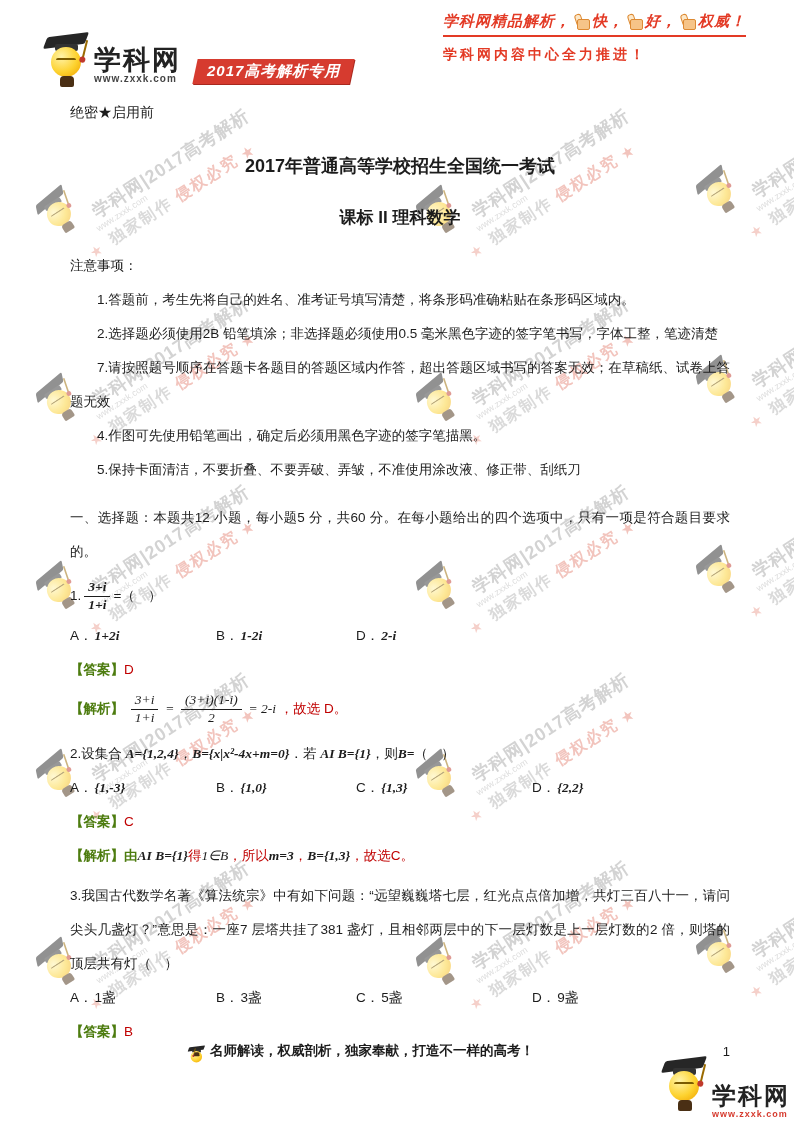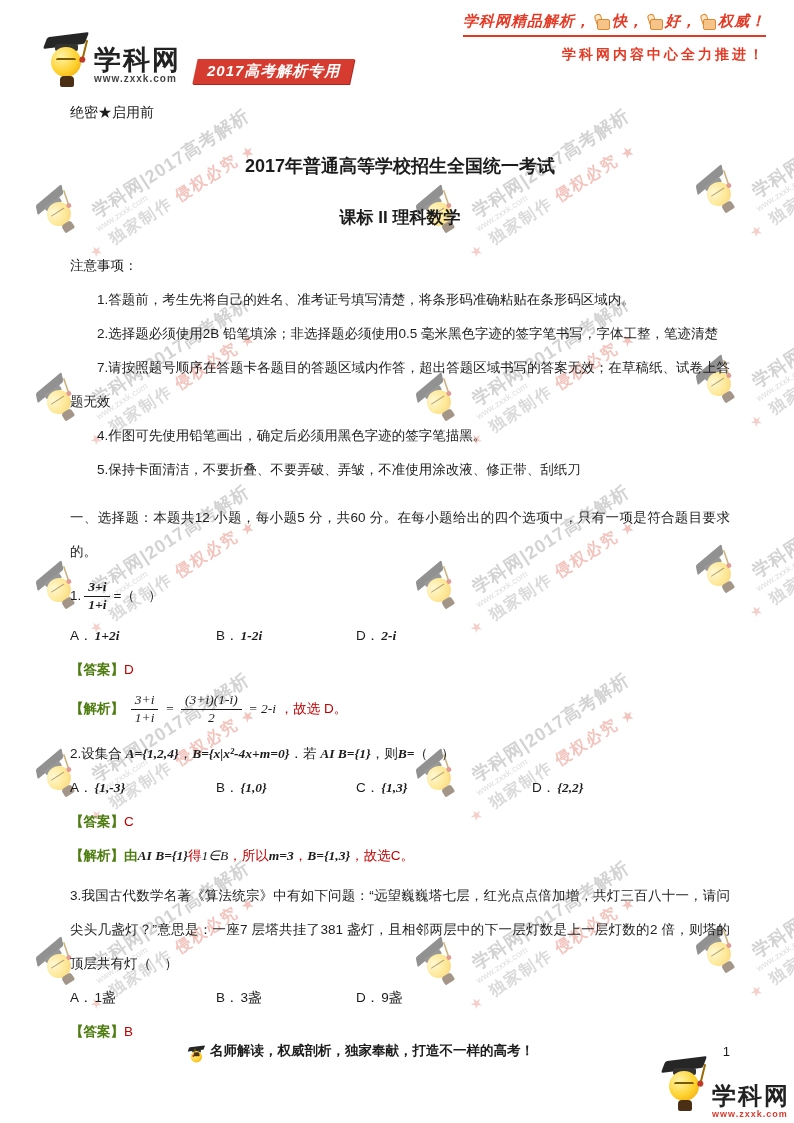--- a/index.html
+++ b/index.html
@@ -37,21 +37,21 @@
   
   .header-logo { position:absolute; left:44px; top:8px; z-index:2; display:flex; align-items:flex-end; }
   .logo-text { margin-left:4px; margin-bottom:4px;margin-top:39px; }
   .logo-name { font-size:27px; font-weight:bold; color:#222; letter-spacing:2px; line-height:26px; }
   .logo-url  { font-size:10px; color:#444; font-weight:bold; letter-spacing:1px; }
   .banner { margin-left:14px; margin-bottom:4px; background:#d63b2f; transform:skewX(-12deg);
             padding:3px 12px; box-shadow:1px 1px 0 #a8281e; }
   .banner span { display:inline-block; transform:skewX(12deg); color:#fff; font-size:15px;
                  font-weight:bold; font-style:italic; letter-spacing:1px; }
 
-  .slogan { position:absolute; right:28px; top:12px; z-index:2; text-align:right; }
+  .slogan { position:absolute; right:48px; top:12px; z-index:2; }
   .slogan-1 { color:#e33a25; font-size:15px; font-weight:bold; font-style:italic; letter-spacing:1px;
               padding-bottom:4px; border-bottom:2px solid #e33a25; display:flex; align-items:center; }
   .slogan-2 { color:#e33a25; font-size:14px; font-weight:bold; letter-spacing:3px; margin-top:9px; }
 
   .thumb { position:relative; display:inline-block; width:17px; height:15px; margin:0 2px; }
   .thumb::before { content:""; position:absolute; left:2px; top:0; width:5px; height:8px;
                    background:#fde8c8; border:1px solid #dd8a33; border-radius:3px 3px 0 0;
                    transform:rotate(-18deg); }
   .thumb::after { content:""; position:absolute; left:4px; top:5px; width:11px; height:9px;
                   background:#f6c488; border:1px solid #dd8a33; border-radius:2px; }
@@ -441,20 +441,21 @@
     </div>
     <p class="ansline"><span class="ans-label">【答案】</span><span class="red">C</span></p>
     <p class="ansline">
       <span class="ans-label">【解析】由</span><span class="m">AI B={1}</span><span class="red">得</span><span class="mn">1∈B</span><span class="red">，所以</span><span class="m">m=3</span><span class="red">，</span><span class="m">B={1,3}</span><span class="red">，故选C。</span>
     </p>
 
     <p class="qline q2p">3.我国古代数学名著《算法统宗》中有如下问题：“远望巍巍塔七层，红光点点倍加增，共灯三百八十一，请问尖头几盏灯？”意思是：一座7 层塔共挂了381 盏灯，且相邻两层中的下一层灯数是上一层灯数的2 倍，则塔的顶层共有灯（　）</p>
     <div class="opts">
       <span class="opt opt1"><span class="lbl">A．</span><span>1盏</span></span>
       <span class="opt opt2"><span class="lbl">B．</span><span>3盏</span></span>
+      <span class="opt opt3"><span class="lbl">C．</span><span>5盏</span></span>
       <span class="opt opt4"><span class="lbl">D．</span><span>9盏</span></span>
     </div>
     <p class="ansline"><span class="ans-label">【答案】</span><span class="red">B</span></p>
   </div>
 
   <div class="footer">
     <span class="cap mini">
       <span class="board"></span>
         <span class="base"></span>
         <span class="head"></span>

